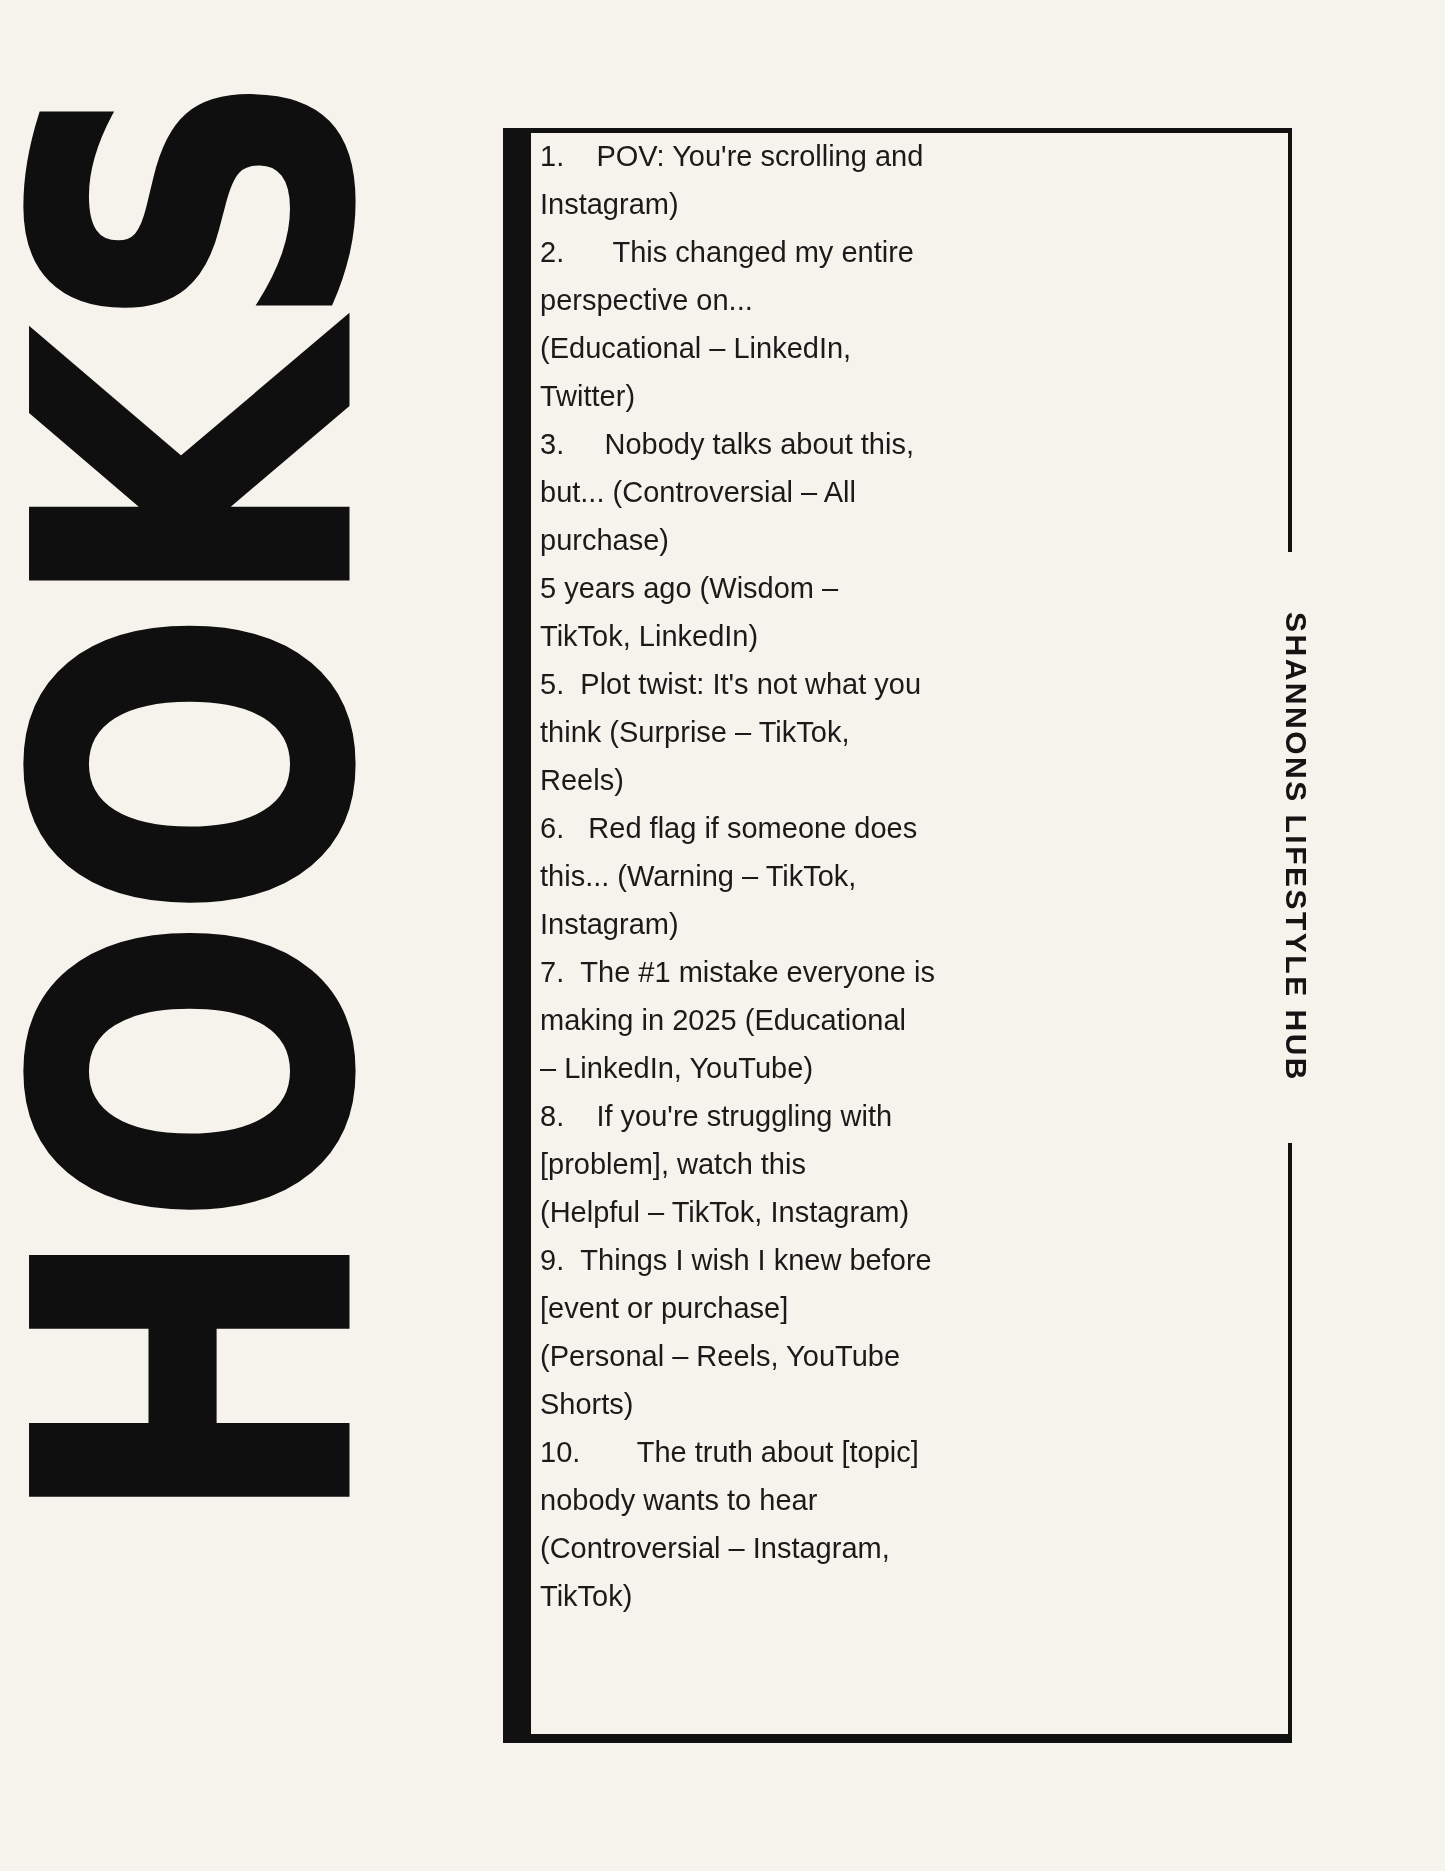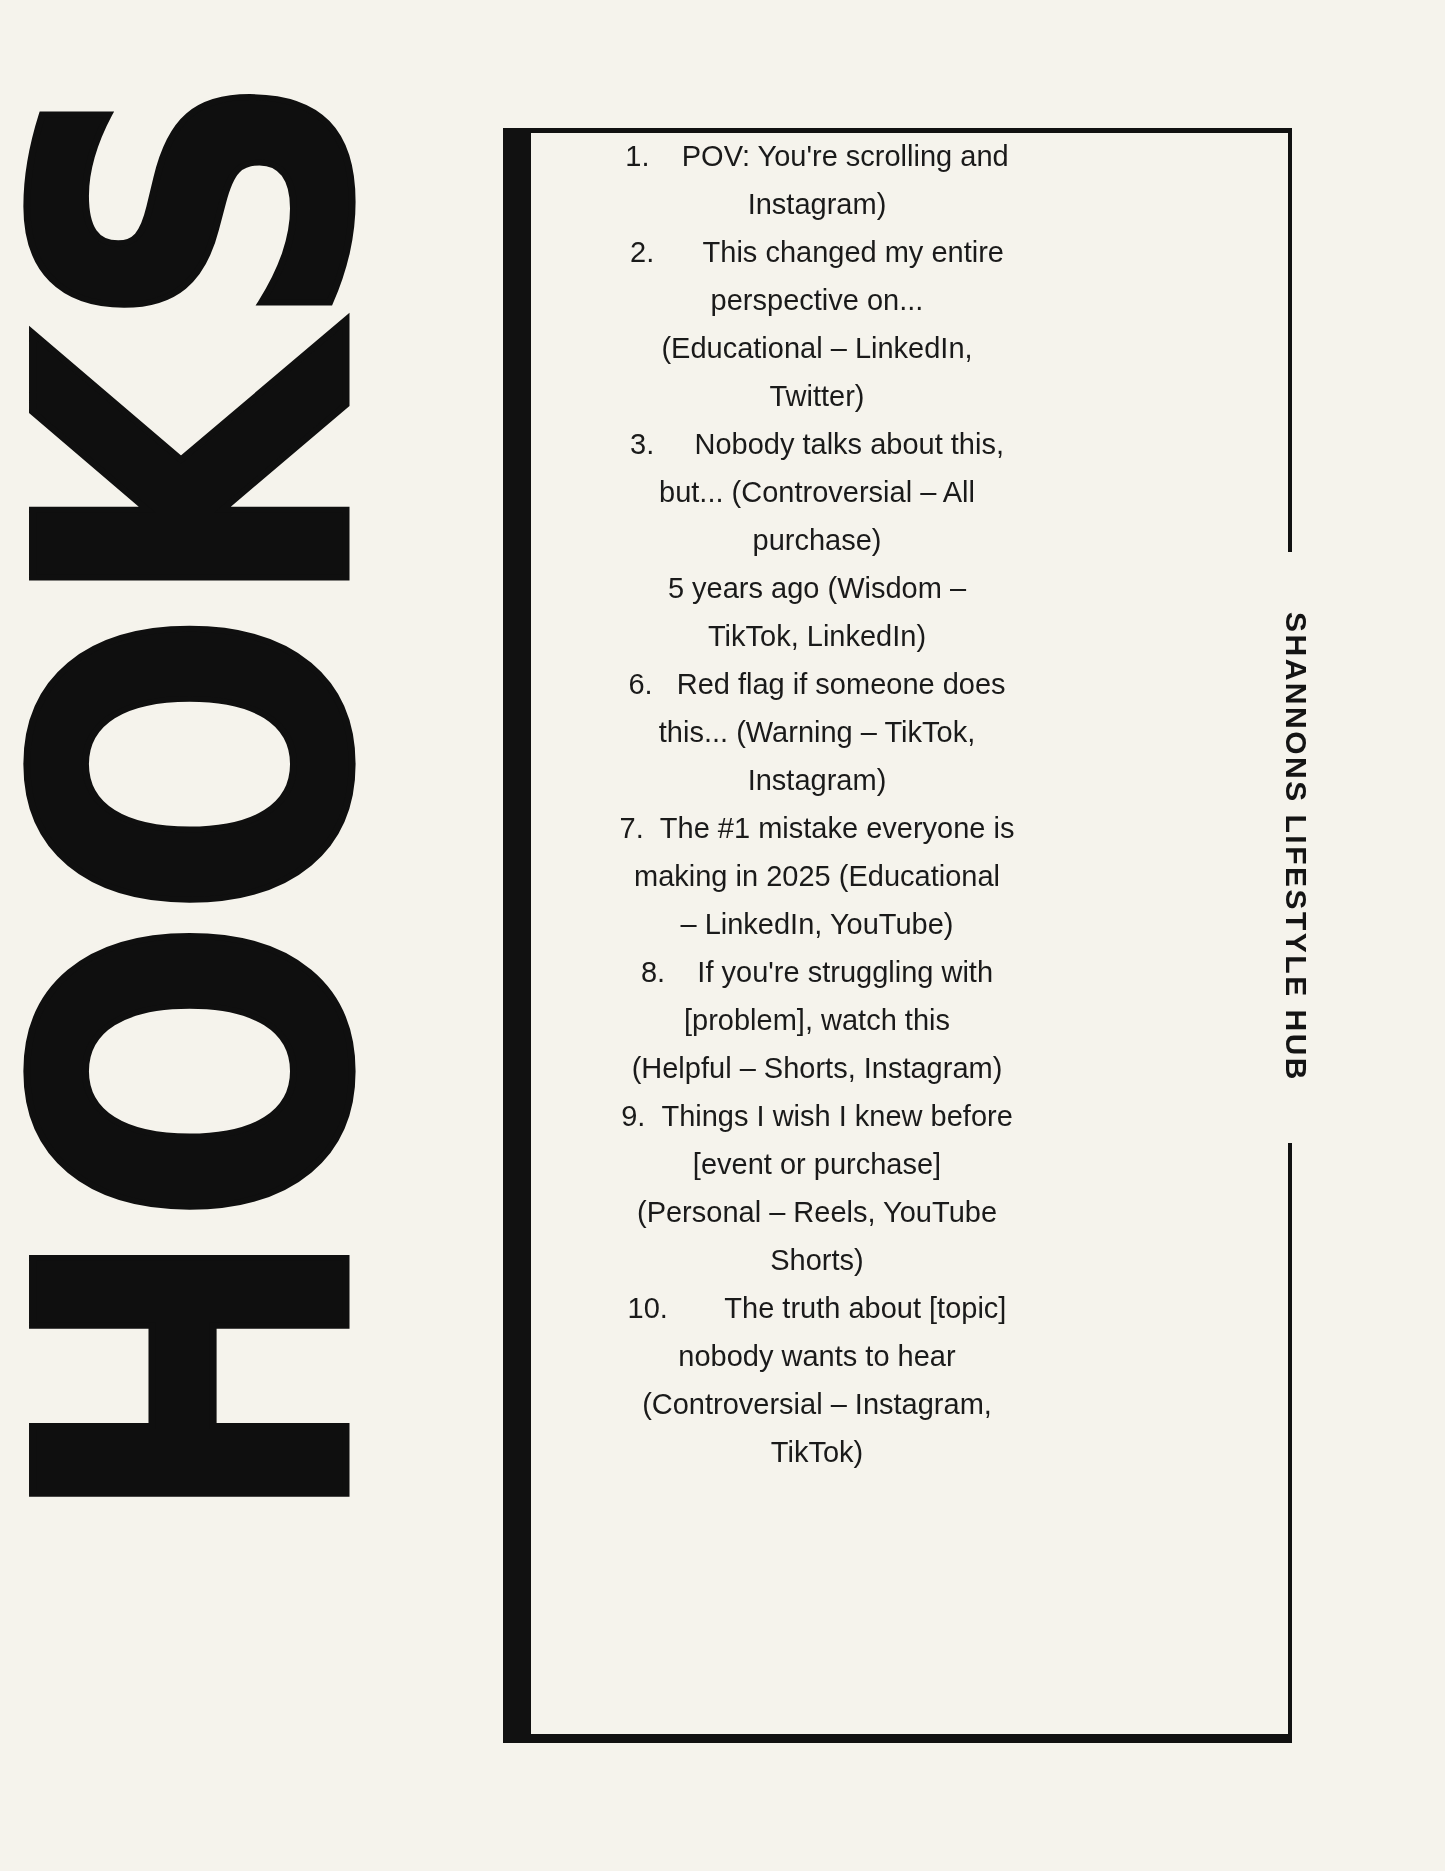--- a/index.html
+++ b/index.html
@@ -64,21 +64,21 @@
   
   .hooks-list {
     left: 540px;
     top: 132px;
     width: 554px;
     font-size: 29px;
     line-height: 48px;
     color: #1a1a1a;
     text-align: center;
   }
-  .hook-item { text-align: center; }
+  .hook-item { text-align: left; }
 </style>
 </head>
 <body>
 
 <div class="abs hooks-title">HOOKS</div>
 
 <div class="abs bar left-thick-bar"></div>
 <div class="abs bar box-top-border"></div>
 <div class="abs bar box-left-border"></div>
 <div class="abs bar box-bottom-border"></div>
@@ -101,33 +101,38 @@
     <div class="hook-item">
       <div>3.&nbsp;&nbsp;&nbsp;&nbsp;&nbsp;Nobody talks about this,</div>
       <div>but... (Controversial – All</div>
       <div>purchase)</div>
     </div>
     <div class="hook-item">
       <div>5 years ago (Wisdom –</div>
       <div>TikTok, LinkedIn)</div>
     </div>
     <div class="hook-item">
+      <div>5.&nbsp;&nbsp;Plot twist: It's not what you</div>
+      <div>think (Surprise – TikTok,</div>
+      <div>Reels)</div>
+    </div>
+    <div class="hook-item">
       <div>6.&nbsp;&nbsp;&nbsp;Red flag if someone does</div>
       <div>this... (Warning – TikTok,</div>
       <div>Instagram)</div>
     </div>
     <div class="hook-item">
       <div>7.&nbsp;&nbsp;The #1 mistake everyone is</div>
       <div>making in 2025 (Educational</div>
       <div>– LinkedIn, YouTube)</div>
     </div>
     <div class="hook-item">
       <div>8.&nbsp;&nbsp;&nbsp;&nbsp;If you're struggling with</div>
       <div>[problem], watch this</div>
-      <div>(Helpful – Shorts, Instagram)</div>
+      <div>(Helpful – TikTok, Instagram)</div>
     </div>
     <div class="hook-item">
       <div>9.&nbsp;&nbsp;Things I wish I knew before</div>
       <div>[event or purchase]</div>
       <div>(Personal – Reels, YouTube</div>
       <div>Shorts)</div>
     </div>
     <div class="hook-item">
       <div>10.&nbsp;&nbsp;&nbsp;&nbsp;&nbsp;&nbsp;&nbsp;The truth about [topic]</div>
       <div>nobody wants to hear</div>

